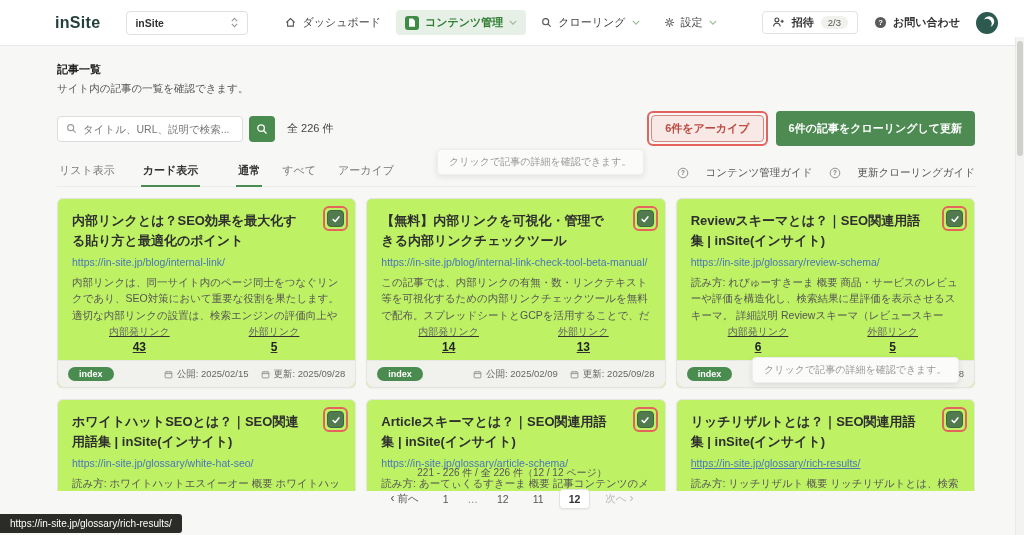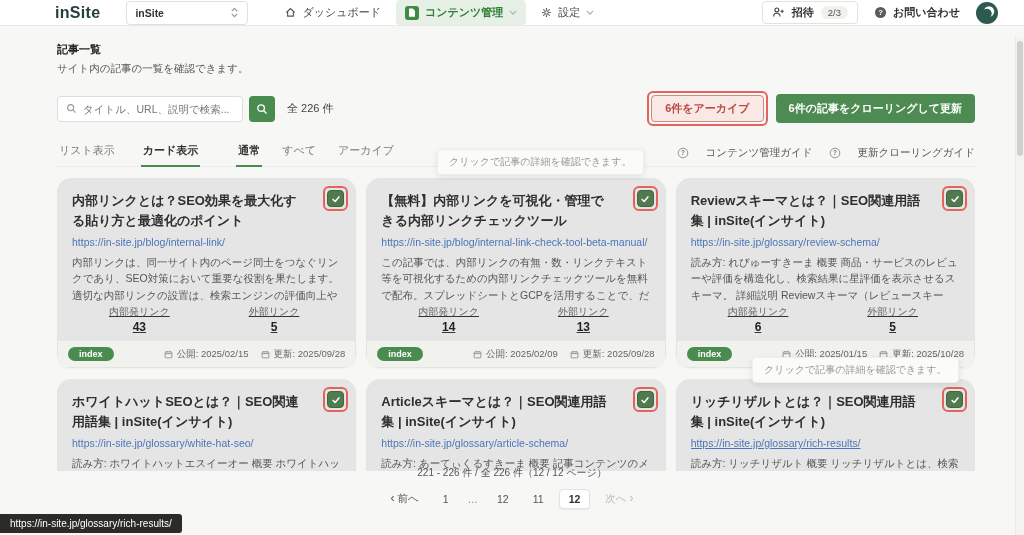--- a/index.html
+++ b/index.html
@@ -2,21 +2,21 @@
 <html><head>
 <meta charset="utf-8">
 <style>
   * { margin:0; padding:0; box-sizing:border-box; }
   html,body { width:1024px; height:535px; }
   body {
     font-family:"Liberation Sans","DejaVu Sans",sans-serif;
     background:#f7f7f5; color:#333; position:relative; overflow:hidden;
   }
   
-  .header { height:26px; background:#fff; border-bottom:1px solid #e8e8e6;
+  .header { height:46px; background:#fff; border-bottom:1px solid #e8e8e6;
     display:flex; align-items:center; padding:0 26px 0 55px; gap:10px; position:relative; z-index:3; }
   .logo { font-size:16px; font-weight:bold; color:#24403d; letter-spacing:.3px; margin-right:16px; }
   .site-select { display:flex; align-items:center; justify-content:space-between;
     border:1px solid #e0e0dd; border-radius:4px; height:24px; width:122px; padding:0 8px;
     font-size:10.5px; font-weight:bold; color:#333; background:#fff; margin-right:18px; cursor:pointer; }
   .nav { display:flex; align-items:center; gap:6px; }
   .nav-item { display:flex; align-items:center; gap:6px; font-size:11px; color:#444;
     padding:5px 9px; border-radius:4px; cursor:pointer; white-space:nowrap; }
   .nav-item.active { background:#e7f0e7; color:#2f7d33; font-weight:bold; }
   .green-sq { width:14px; height:14px; background:#3d8b44; border-radius:3px;
@@ -32,39 +32,39 @@
   .page-title { font-size:11px; font-weight:bold; color:#222; margin-bottom:5px; }
   .page-subtitle { font-size:10.5px; color:#555; margin-bottom:15px; }
   .toolbar { display:flex; align-items:center; margin-bottom:13px; }
   .search-box { display:flex; align-items:center; background:#fff; border:1px solid #dddddb;
     border-radius:4px; height:26px; width:186px; padding:0 8px; gap:6px; }
   .search-box input { border:none; outline:none; font-size:10.5px; width:100%; color:#333;
     font-family:"Liberation Sans","DejaVu Sans",sans-serif; background:transparent; }
   .search-btn { width:26px; height:26px; background:#4a8b4f; border:none; border-radius:4px;
     margin-left:6px; display:flex; align-items:center; justify-content:center; cursor:pointer; }
   .total-count { font-size:11px; color:#444; margin-left:12px; }
-  .toolbar-right { margin-left:auto; display:flex; align-items:center; gap:8px; }
+  .toolbar-right { margin-left:auto; display:flex; gap:8px; }
   .archive-ring { border:2px solid #e4635c; border-radius:6px; padding:2px; }
   .archive-btn { background:#f8e9e7; border:1px solid #d08a83; color:#bb4a40; font-size:11px;
     font-weight:bold; padding:5px 13px; border-radius:4px; cursor:pointer;
     font-family:"Liberation Sans","DejaVu Sans",sans-serif; }
   .crawl-btn { background:#4d8b52; border:none; color:#fff; font-size:11px; font-weight:bold;
     padding:7px 13px; border-radius:4px; cursor:pointer; font-family:"Liberation Sans","DejaVu Sans",sans-serif; }
   
   .tabs-row { display:flex; align-items:flex-end; border-bottom:1px solid #ececea; }
   .tab { font-size:11px; color:#777; padding:4px 2px 7px; margin-right:24px; cursor:pointer; white-space:nowrap; }
   .tab.active { color:#333; font-weight:bold; border-bottom:2px solid #4a8b4f; margin-bottom:-1px; }
   .filter-tabs { margin-left:12px; display:flex; }
   .filter-tabs .tab { margin-right:18px; }
   .guides { margin-left:auto; display:flex; gap:16px; align-items:center; padding-bottom:6px; }
   .guide-link { display:flex; align-items:center; gap:17px; font-size:10.5px; color:#555; cursor:pointer; white-space:nowrap; }
   
   .cards { display:grid; grid-template-columns:repeat(3,1fr); gap:10px; margin-top:11px; }
   .cards.row2 { height:92px; overflow:hidden; }
-  .card { background:#e5e5e5; border:1px solid #e4e4e1; border-radius:14px;
+  .card { background:#bef264; border:1px solid #e4e4e1; border-radius:6px;
     box-shadow:0 1px 2px rgba(0,0,0,.04); display:flex; flex-direction:column; height:190px; cursor:pointer; }
   .card-body { padding:12px 14px 0; position:relative; flex:1; overflow:hidden; }
   .cb-ring { position:absolute; top:7px; right:7px; border:2px solid #e4635c; border-radius:6px; padding:2px; display:flex; }
   .cb { width:17px; height:17px; background:#527a4f; border:1px solid #3e6841; border-radius:4px;
     display:flex; align-items:center; justify-content:center; cursor:pointer; }
   .card-title { font-size:13px; font-weight:bold; color:#2f2f2f; line-height:1.5; padding-right:38px; margin-bottom:6px; }
   .card-url { font-size:10.5px; color:#4a76b8; display:block; margin-bottom:6px; text-decoration:none;
     overflow:hidden; white-space:nowrap; text-overflow:ellipsis; cursor:pointer; }
   .card-url.hovered { text-decoration:underline; }
   .card-desc { font-size:10.5px; color:#555; line-height:1.55; height:66px; overflow:hidden; }
@@ -131,20 +131,34 @@
         <span>コンテンツ管理</span>
         <span>
           <svg width="8" height="5" viewBox="0 0 10 6">
             <path d="M1 1 L5 5 L9 1" fill="none" stroke="#9bb89c" stroke-width="1.4"></path>
           </svg>
         </span>
       </div>
       <div class="nav-item">
         <span>
           <svg width="11" height="11" viewBox="0 0 16 16">
+            <circle cx="6.8" cy="6.8" r="4.4" fill="none" stroke="#555" stroke-width="1.6"></circle>
+            <line x1="10.3" y1="10.3" x2="14" y2="14" stroke="#555" stroke-width="1.6"></line>
+          </svg>
+        </span>
+        <span>クローリング</span>
+        <span>
+          <svg width="8" height="5" viewBox="0 0 10 6">
+            <path d="M1 1 L5 5 L9 1" fill="none" stroke="#9bb89c" stroke-width="1.4"></path>
+          </svg>
+        </span>
+      </div>
+      <div class="nav-item">
+        <span>
+          <svg width="11" height="11" viewBox="0 0 16 16">
             <circle cx="8" cy="8" r="2.6" fill="none" stroke="#555" stroke-width="1.5"></circle>
             <g stroke="#555" stroke-width="1.7">
               <line x1="12" y1="8" x2="14.5" y2="8"></line>
               <line x1="10.83" y1="10.83" x2="12.6" y2="12.6"></line>
               <line x1="8" y1="12" x2="8" y2="14.5"></line>
               <line x1="5.17" y1="10.83" x2="3.4" y2="12.6"></line>
               <line x1="4" y1="8" x2="1.5" y2="8"></line>
               <line x1="5.17" y1="5.17" x2="3.4" y2="3.4"></line>
               <line x1="8" y1="4" x2="8" y2="1.5"></line>
               <line x1="10.83" y1="5.17" x2="12.6" y2="3.4"></line>

